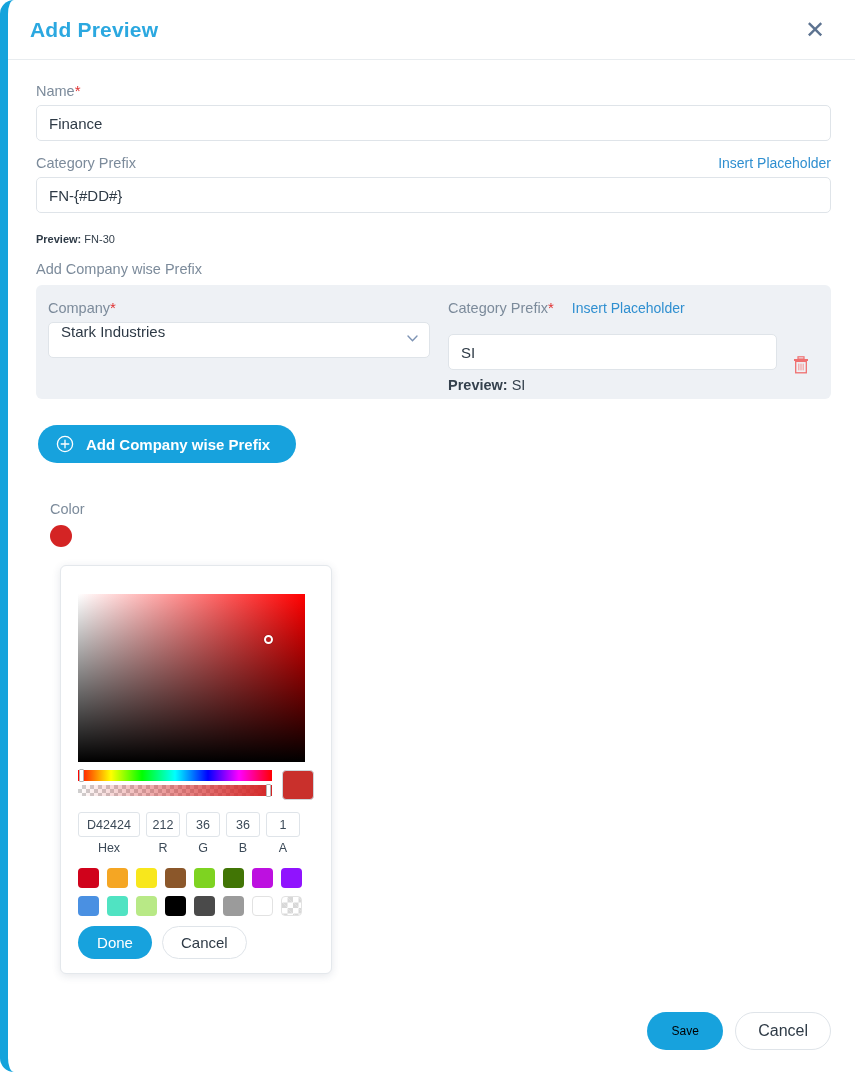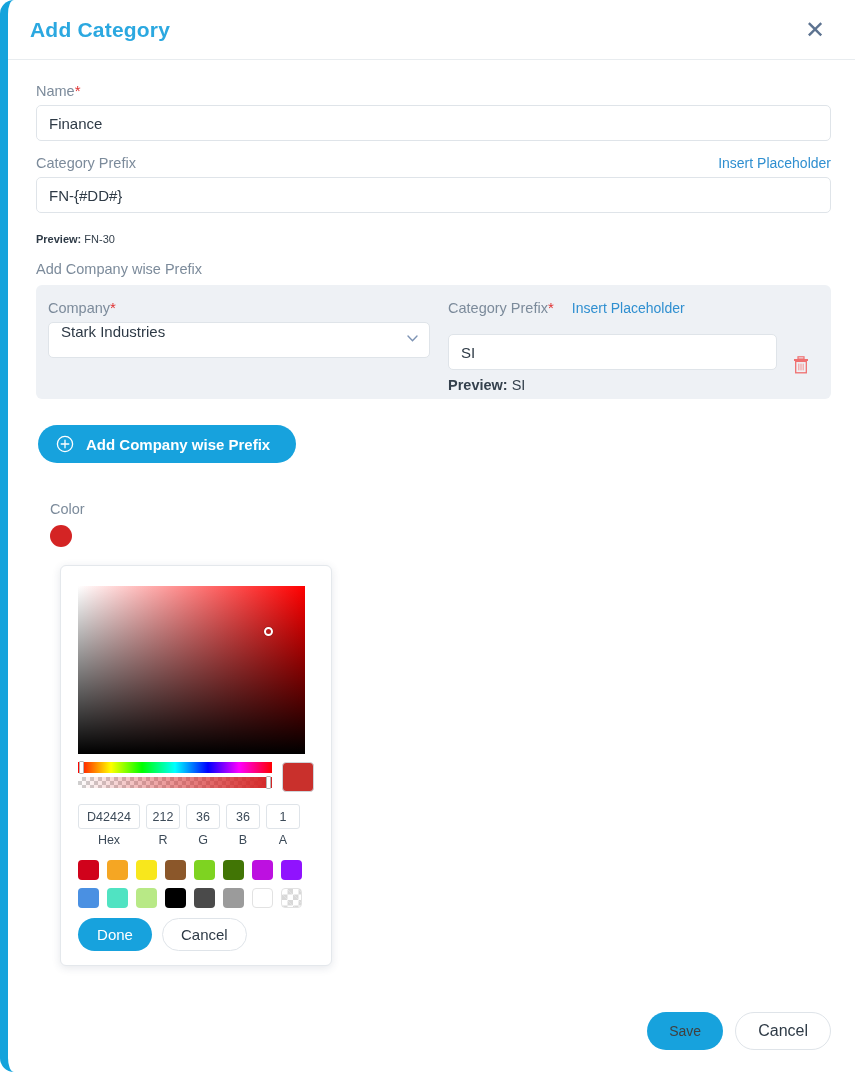--- a/index.html
+++ b/index.html
@@ -179,21 +179,21 @@
     cursor: pointer;
   }
   .picker {
     margin-top: 18px;
     margin-left: 10px;
     width: 272px;
     background: #fff;
     border: 1px solid #e4e8ec;
     border-radius: 6px;
     box-shadow: 0 2px 9px rgba(40,60,90,0.12);
-    padding: 20px 17px 14px 17px;
+    padding: 28px 17px 14px 17px;
   }
   .sat-area {
     position: relative;
     width: 227px; height: 168px;
     background:
       linear-gradient(to top, #000 0%, rgba(0,0,0,0) 100%),
       linear-gradient(to right, #fff 0%, #ff0000 100%);
   }
   .sat-pointer {
     position: absolute;
@@ -310,26 +310,26 @@
   
   .modal-footer {
     position: absolute;
     right: 24px;
     bottom: 22px;
     display: flex;
     align-items: center;
   }
   .btn-save {
     background: #17a2dd;
-    color: #404040;
+    color: #000000;
     border: none;
     border-radius: 22px;
     height: 38px;
     width: 76px;
-    font-size: 14px;
+    font-size: 12px;
     font-family: "Liberation Sans", sans-serif;
     cursor: pointer;
     margin-right: 12px;
   }
   .btn-cancel-footer {
     background: #fff;
     color: #2e3a46;
     border: 1px solid #dfe4e9;
     border-radius: 22px;
     height: 38px;
@@ -338,21 +338,21 @@
     font-family: "Liberation Sans", sans-serif;
     cursor: pointer;
   }
 </style>
 </head>
 <body>
 
 <div class="modal">
 
   <div class="modal-header">
-    <div class="modal-title">Add Category</div>
+    <div class="modal-title">Add Preview</div>
     <div class="close-icon">✕</div>
   </div>
 
   <div class="modal-body">
 
     
     <label class="field-label">
       <span>Name</span><span class="req">*</span>
     </label>
     <input class="text-input" type="text" value="Finance" style="">

